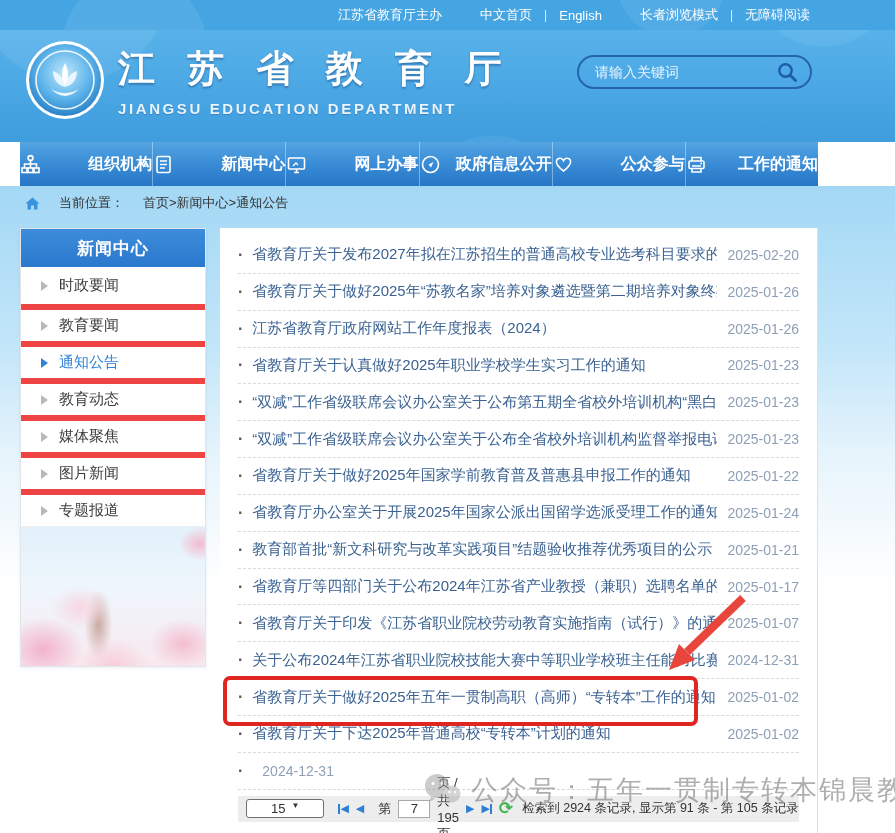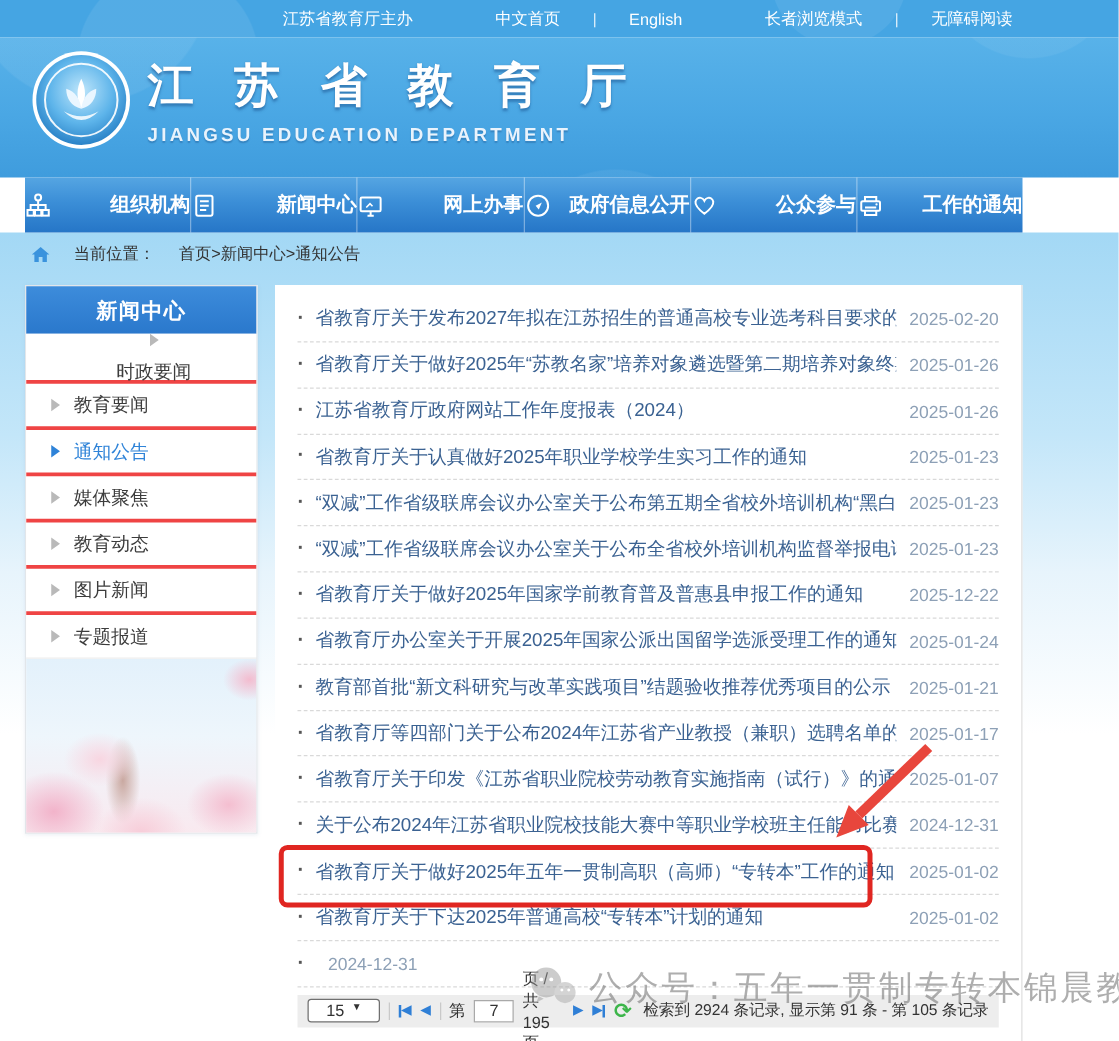--- a/index.html
+++ b/index.html
@@ -4,21 +4,21 @@
 <style>
   * { margin:0; padding:0; box-sizing:border-box; }
   html,body { width:895px; height:833px; }
   body { font-family:"Liberation Sans","DejaVu Sans",sans-serif; position:relative; overflow:hidden; background:#fff; }
   .page { position:absolute; inset:0; width:895px; height:833px; }
 
   
   .topbar { position:absolute; top:0; left:0; width:895px; height:30px; background:#45a5e3;
     background-image:radial-gradient(circle 120px at 15% 160%, rgba(255,255,255,.08) 60%, transparent 61%),
                      radial-gradient(circle 90px at 75% -60%, rgba(255,255,255,.07) 60%, transparent 61%);
-    display:flex; align-items:center; justify-content:flex-end; padding-right:85px; color:#fff; font-size:13px; gap:26px; z-index:5; }
+    display:flex; align-items:center; justify-content:flex-end; padding-right:85px; color:#fff; font-size:13px; gap:12px; z-index:5; }
   .topbar a { color:#fff; text-decoration:none; cursor:pointer; }
   .topbar .sep { opacity:.85; font-size:12px; }
   .topbar .gap { width:14px; }
 
   
   .banner { position:absolute; top:30px; left:0; width:895px; height:112px;
     background:linear-gradient(180deg,#58b2e9 0%,#4aa7e4 55%,#3f9cdd 100%);
     background-image:radial-gradient(circle 160px at 8% -40%, rgba(255,255,255,.07) 60%, transparent 61%),
                      radial-gradient(circle 140px at 55% 170%, rgba(255,255,255,.06) 60%, transparent 61%),
                      radial-gradient(circle 120px at 92% -50%, rgba(255,255,255,.06) 60%, transparent 61%),
@@ -52,22 +52,22 @@
   .breadcrumb { position:absolute; top:194px; left:25px; display:flex; align-items:center; gap:19px;
     font-size:13px; color:#333; z-index:6; }
   .breadcrumb svg { width:15px; height:13px; }
 
   
   .sidebar { position:absolute; top:228px; left:20px; width:186px; z-index:6; background:#fff;
     border:1px solid #e2e6ea; box-shadow:0 1px 3px rgba(120,150,180,.15); }
   .sidebar-header { height:38px; background:linear-gradient(180deg,#3d8cdb,#2a78cc); color:#fff; font-size:17px;
     font-weight:bold; display:flex; align-items:center; justify-content:center; letter-spacing:1px; }
   .sidebar-item { height:37px; display:flex; align-items:center; padding-left:20px; gap:11px;
-    border-top:3px solid #ef4444; cursor:pointer; background:#fff; }
-  .sidebar-item:first-of-type { border-top:none;flex-direction:column; }
+    border-top:6px solid #ef4444; cursor:pointer; background:#fff; }
+  .sidebar-item:first-of-type { border-top:none; }
   .sidebar-item .tri { width:0; height:0; border-left:7px solid #b9b9b9; border-top:5px solid transparent; border-bottom:5px solid transparent; }
   .sidebar-item .lbl { font-size:15px; color:#3c3c3c; }
   .sidebar-item.active .tri { border-left-color:#2e83d8; }
   .sidebar-item.active .lbl { color:#2e83d8; }
   .sidebar-flowers { height:140px; border-top:1px solid #eee;
     background-image:
       radial-gradient(ellipse 58px 46px at 12% 88%, #f2b3ca 0%, rgba(242,179,202,0) 70%),
       radial-gradient(ellipse 52px 40px at 50% 100%, #f7cdd9 0%, rgba(247,205,217,0) 70%),
       radial-gradient(ellipse 48px 36px at 88% 84%, #f4bed0 0%, rgba(244,190,208,0) 70%),
       radial-gradient(ellipse 40px 30px at 32% 58%, #f8d6e1 0%, rgba(248,214,225,0) 72%),
@@ -85,21 +85,21 @@
     white-space:nowrap; overflow:hidden; }
   .notice-row .date { font-size:14px; color:#8da0b6; margin-left:10px; white-space:nowrap; }
   .notice-row.highlighted::before { content:""; position:absolute; left:-15px; top:-3px; width:467px; height:42px;
     border:4px solid #e02621; border-radius:7px; pointer-events:none; z-index:8; }
 
   
   .pager { margin-top:6px; height:26px; background:#ededed; display:flex; align-items:center; gap:7px;
     padding:0 8px; font-size:13px; color:#333; }
   .pager .vsep { width:1px; height:14px; background:#c9c9c9; }
   .select-box { display:flex; align-items:flex-start; gap:6px; background:#fff; border:1px solid #707070;
-    border-radius:3px; padding:1px 14px; font-size:13px; cursor:pointer; }
+    border-radius:3px; padding:1px 24px; font-size:13px; cursor:pointer; }
   .select-box .caret { font-size:8px; color:#333; }
   .pg-btn { color:#2f7fd6; font-size:11px; cursor:pointer; display:flex; align-items:center; line-height:1; }
   .pg-btn .bar { display:inline-block; width:2px; height:10px; background:#2f7fd6; }
   .page-input { width:32px; height:18px; border:1px solid #a9a9a9; background:#fff; text-align:center;
     font-size:13px; color:#333; }
   .refresh { color:#3cb54a; font-size:17px; font-weight:bold; cursor:pointer; line-height:1; }
   .pager .summary { margin-left:2px; font-size:12.5px; color:#333; white-space:nowrap;text-align:right; }
 
   
   .arrow-svg { position:absolute; left:655px; top:590px; width:100px; height:90px; z-index:9; pointer-events:none; }
@@ -141,20 +141,27 @@
       <circle cx="41" cy="41" r="29" fill="none" stroke="#ffffff" stroke-width="1.6" opacity=".9"></circle>
       <path d="M41 24 C45 32 45 40 41 48 C37 40 37 32 41 24 Z" fill="#ffffff"></path>
       <path d="M29 32 C36 34 40 40 41 48 C33 46 29 40 29 32 Z" fill="#eaf6ff"></path>
       <path d="M53 32 C46 34 42 40 41 48 C49 46 53 40 53 32 Z" fill="#eaf6ff"></path>
       <path d="M27 50 Q41 58 55 50 Q41 64 27 50 Z" fill="#ffffff" opacity=".85"></path>
     </svg>
     <div class="brand">
       <div class="brand-title">江 苏 省 教 育 厅</div>
       <div class="brand-sub">JIANGSU EDUCATION DEPARTMENT</div>
     </div>
+    <div class="search">
+      <input type="text" placeholder="请输入关键词" style="">
+      <svg class="mag" viewBox="0 0 22 22">
+        <circle cx="9.5" cy="9.5" r="6.2" fill="none" stroke="#1b5cab" stroke-width="2.4"></circle>
+        <line x1="14" y1="14" x2="19.5" y2="19.5" stroke="#1b5cab" stroke-width="2.8" stroke-linecap="round"></line>
+      </svg>
+    </div>
   </div>
 
   <div class="nav">
     <div class="nav-item">
       <svg viewBox="0 0 21 21" fill="none" stroke="#fff" stroke-width="1.6">
         <circle cx="10.5" cy="4" r="2.4"></circle>
           <rect x="2" y="14" width="5" height="4.5"></rect>
           <rect x="8" y="14" width="5" height="4.5"></rect>
           <rect x="14" y="14" width="5" height="4.5"></rect>
         <path d="M10.5 6.5 V10 M4.5 14 V10 H16.5 V14 M10.5 10 V14"></path>
@@ -223,26 +230,26 @@
           <span class="lbl">教育要闻</span>
         </div>
 
         <div class="sidebar-item active">
           <span class="tri"></span>
           <span class="lbl">通知公告</span>
         </div>
 
         <div class="sidebar-item">
           <span class="tri"></span>
+          <span class="lbl">教育动态</span>
+        </div>
+
+        <div class="sidebar-item">
+          <span class="tri"></span>
           <span class="lbl">媒体聚焦</span>
-        </div>
-
-        <div class="sidebar-item">
-          <span class="tri"></span>
-          <span class="lbl">教育动态</span>
         </div>
 
         <div class="sidebar-item">
           <span class="tri"></span>
           <span class="lbl">图片新闻</span>
         </div>
 
         <div class="sidebar-item">
           <span class="tri"></span>
           <span class="lbl">专题报道</span>
@@ -286,21 +293,21 @@
 
         <div class="notice-row">
           <span class="bullet">·</span>
           <a class="title">“双减”工作省级联席会议办公室关于公布全省校外培训机构监督举报电话的公...</a>
           <span class="date">2025-01-23</span>
         </div>
 
         <div class="notice-row">
           <span class="bullet">·</span>
           <a class="title">省教育厅关于做好2025年国家学前教育普及普惠县申报工作的通知</a>
-          <span class="date">2025-12-22</span>
+          <span class="date">2025-01-22</span>
         </div>
 
         <div class="notice-row">
           <span class="bullet">·</span>
           <a class="title">省教育厅办公室关于开展2025年国家公派出国留学选派受理工作的通知</a>
           <span class="date">2025-01-24</span>
         </div>
 
         <div class="notice-row">
           <span class="bullet">·</span>

